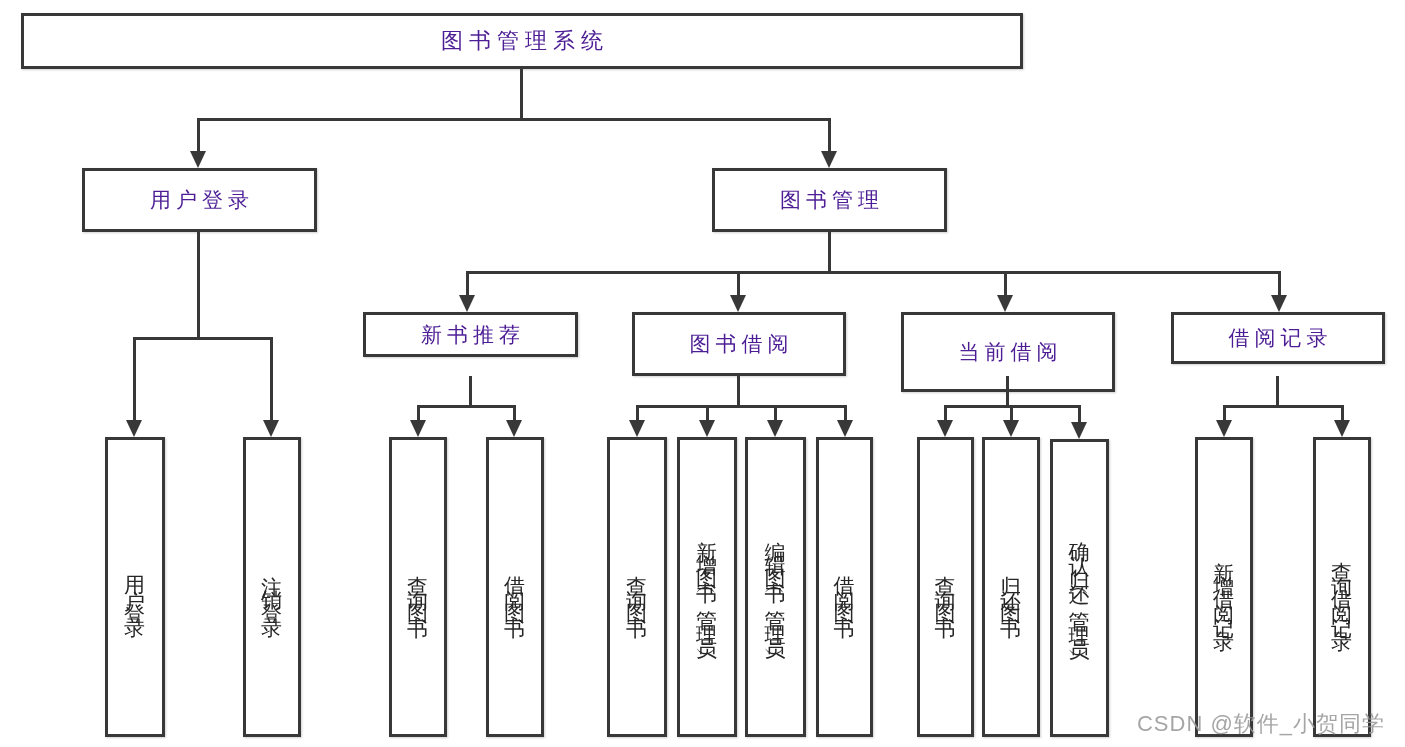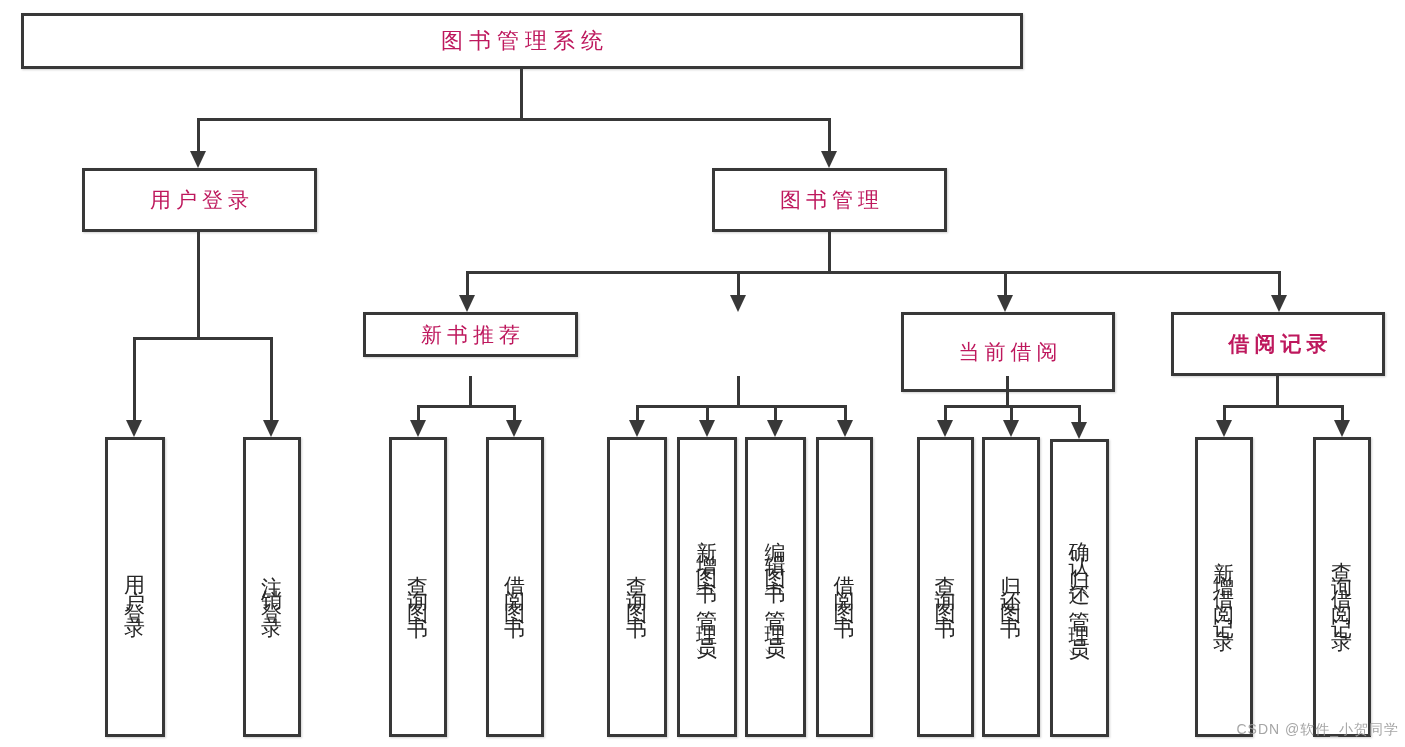--- a/index.html
+++ b/index.html
@@ -24,21 +24,21 @@
     display: flex;
     align-items: center;
     justify-content: center;
     color: #262626;
   }
   .hlabel {
     font-size: 21px;
     letter-spacing: 5px;
     text-indent: 5px; 
     white-space: nowrap;
-    color: #be185d;
+    color: #4c1d95;
   }
   .root .hlabel {
     font-size: 22px;
     letter-spacing: 6px;
     text-indent: 6px;
   }
   .vlabel {
     writing-mode: vertical-rl;
     text-orientation: mixed;
     font-size: 21px;
@@ -54,23 +54,23 @@
   .arrow {
     position: absolute;
     width: 0;
     height: 0;
     border-left: 8px solid transparent;
     border-right: 8px solid transparent;
     border-top: 17px solid #383838;
   }
   .watermark {
     position: absolute;
-    right: 6px;
+    right: 20px;
     bottom: 8px;
-    font-size: 14px;
+    font-size: 22px;
     letter-spacing: 1px;
     color: rgba(155,155,155,0.9);
     z-index: 10;
     white-space: nowrap;
   }
 </style>
 </head>
 <body>
 
 <div id="stage">
@@ -82,24 +82,27 @@
   <div class="box" style="left:82px; top:168px; width:235px; height:64px;">
     <span class="hlabel">用户登录</span>
   </div>
   <div class="box" style="left:712px; top:168px; width:235px; height:64px;">
     <span class="hlabel">图书管理</span>
   </div>
 
   <div class="box" style="left:363px; top:312px; width:215px; height:45px;">
     <span class="hlabel">新书推荐</span>
   </div>
+  <div class="box" style="left:632px; top:312px; width:214px; height:64px;">
+    <span class="hlabel">图书借阅</span>
+  </div>
   <div class="box" style="left:901px; top:312px; width:214px; height:80px;">
     <span class="hlabel">当前借阅</span>
   </div>
-  <div class="box" style="left:1171px; top:312px; width:214px; height:64px;font-weight:bold;">
+  <div class="box" style="left:1171px; top:312px; width:214px; height:52px;">
     <span class="hlabel">借阅记录</span>
   </div>
 
   <div class="box" style="left:105px; top:437px; width:60px; height:300px;">
     <span class="vlabel">用户登录</span>
   </div>
   <div class="box" style="left:243px; top:437px; width:58px; height:300px;">
     <span class="vlabel">注销登录</span>
   </div>
 

